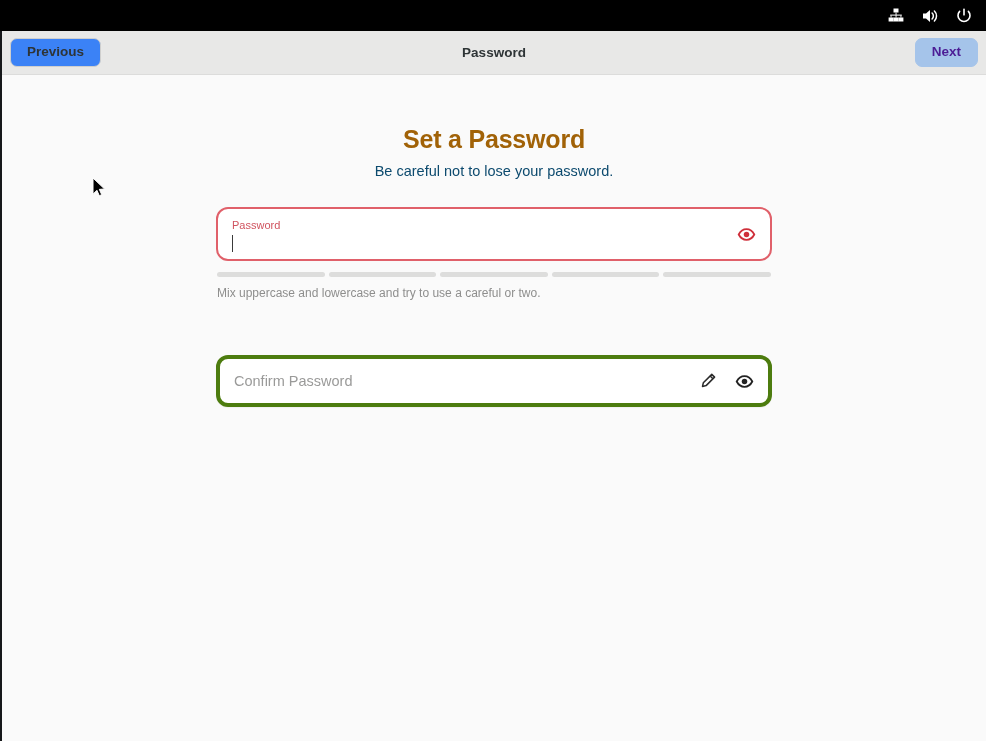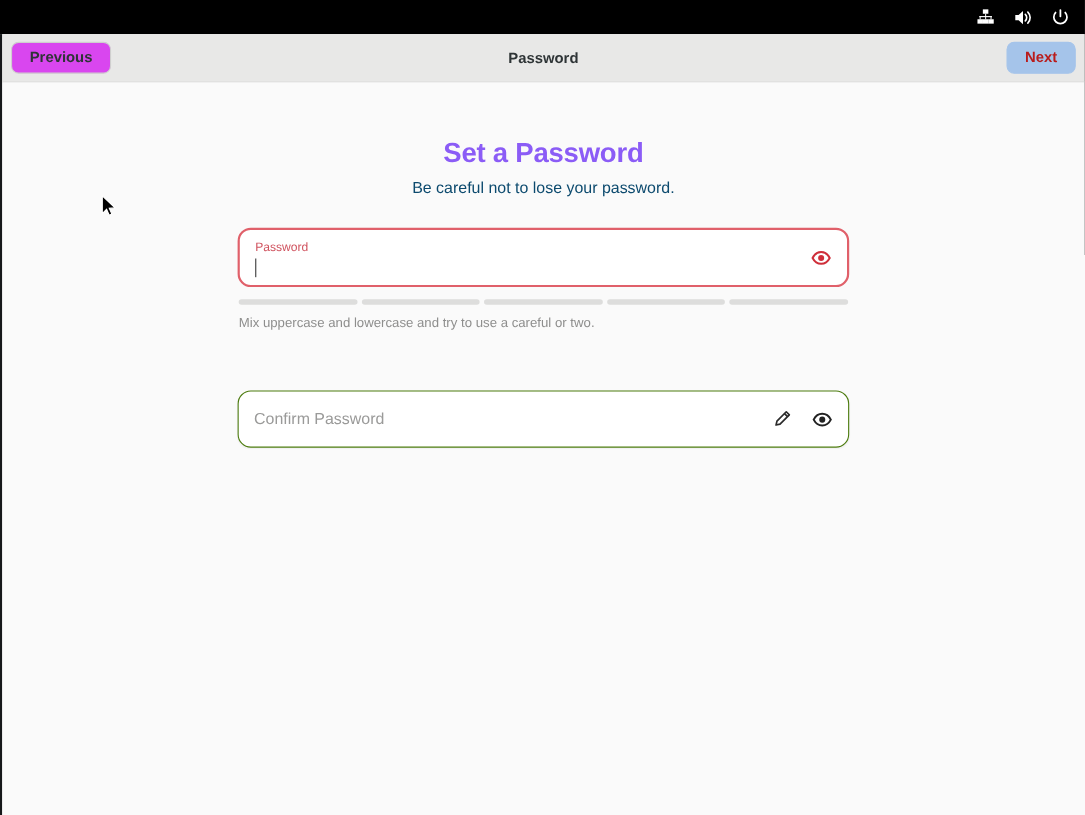--- a/index.html
+++ b/index.html
@@ -50,39 +50,39 @@
   .btn{
     font-family:"Liberation Sans", sans-serif;
     font-size:13.5px; font-weight:bold;
     padding:6px 16px;
     border-radius:7px;
     border:1px solid transparent;
     cursor:default;
     line-height:1.1;
   }
   .btn-prev{
-    background:#d946ef; color:#2e3436;
+    background:#3b82f6; color:#2e3436;
     border-color:#cfcfce;
   }
   .btn-next{
-    background:#a5c4ea; color:#b91c1c;
+    background:#a5c4ea; color:#4c1d95;
     border-color:#a5c4ea;
   }
 
   
   .content{
     position:relative;
     height:666px;
     background:#fafafa;
   }
   .page-title{
     text-align:center;
     font-size:25px;
     font-weight:bold;
-    color:#8b5cf6;
+    color:#a16207;
     letter-spacing:-0.2px;
     padding-top:50px;
   }
   .page-subtitle{
     text-align:center;
     font-size:14.5px;
     color:#0c4a6e;
     margin-top:9px;
   }
 
@@ -96,21 +96,21 @@
   .entry{
     position:relative;
     background:#ffffff;
     border-radius:12px;
     height:52px;
     display:flex;
     align-items:center;
     padding:0 14px 0 14px;
   }
   .entry-normal{
-    border:1px solid #4d7c0f;
+    border:4px solid #4d7c0f;
     box-shadow:0 1px 1px rgba(0,0,0,.045);
   }
   .entry-error{
     border:2px solid #e0606a;
     height:54px;
   }
   .entry-body{ flex:1; display:flex; flex-direction:column; justify-content:center; height:100%; }
   .entry-label{
     font-size:11px;
     color:#d44murky;

